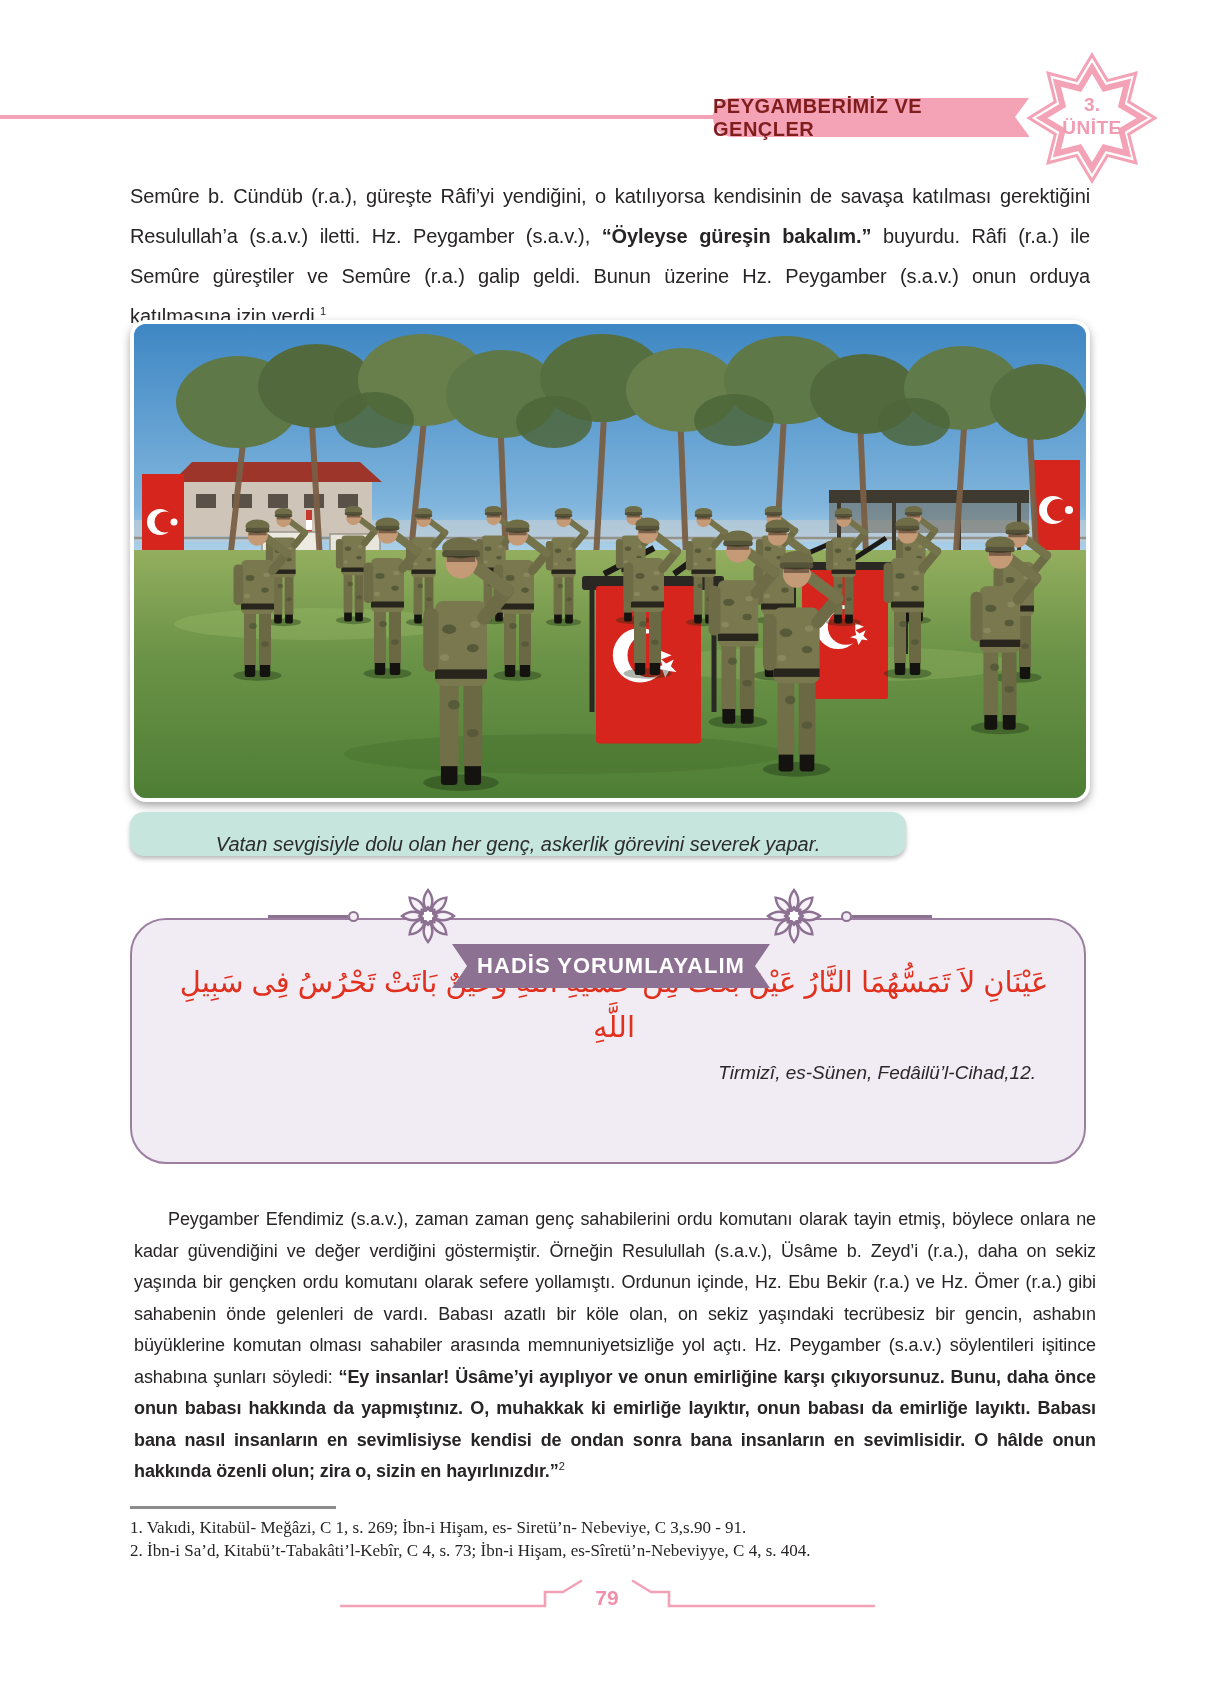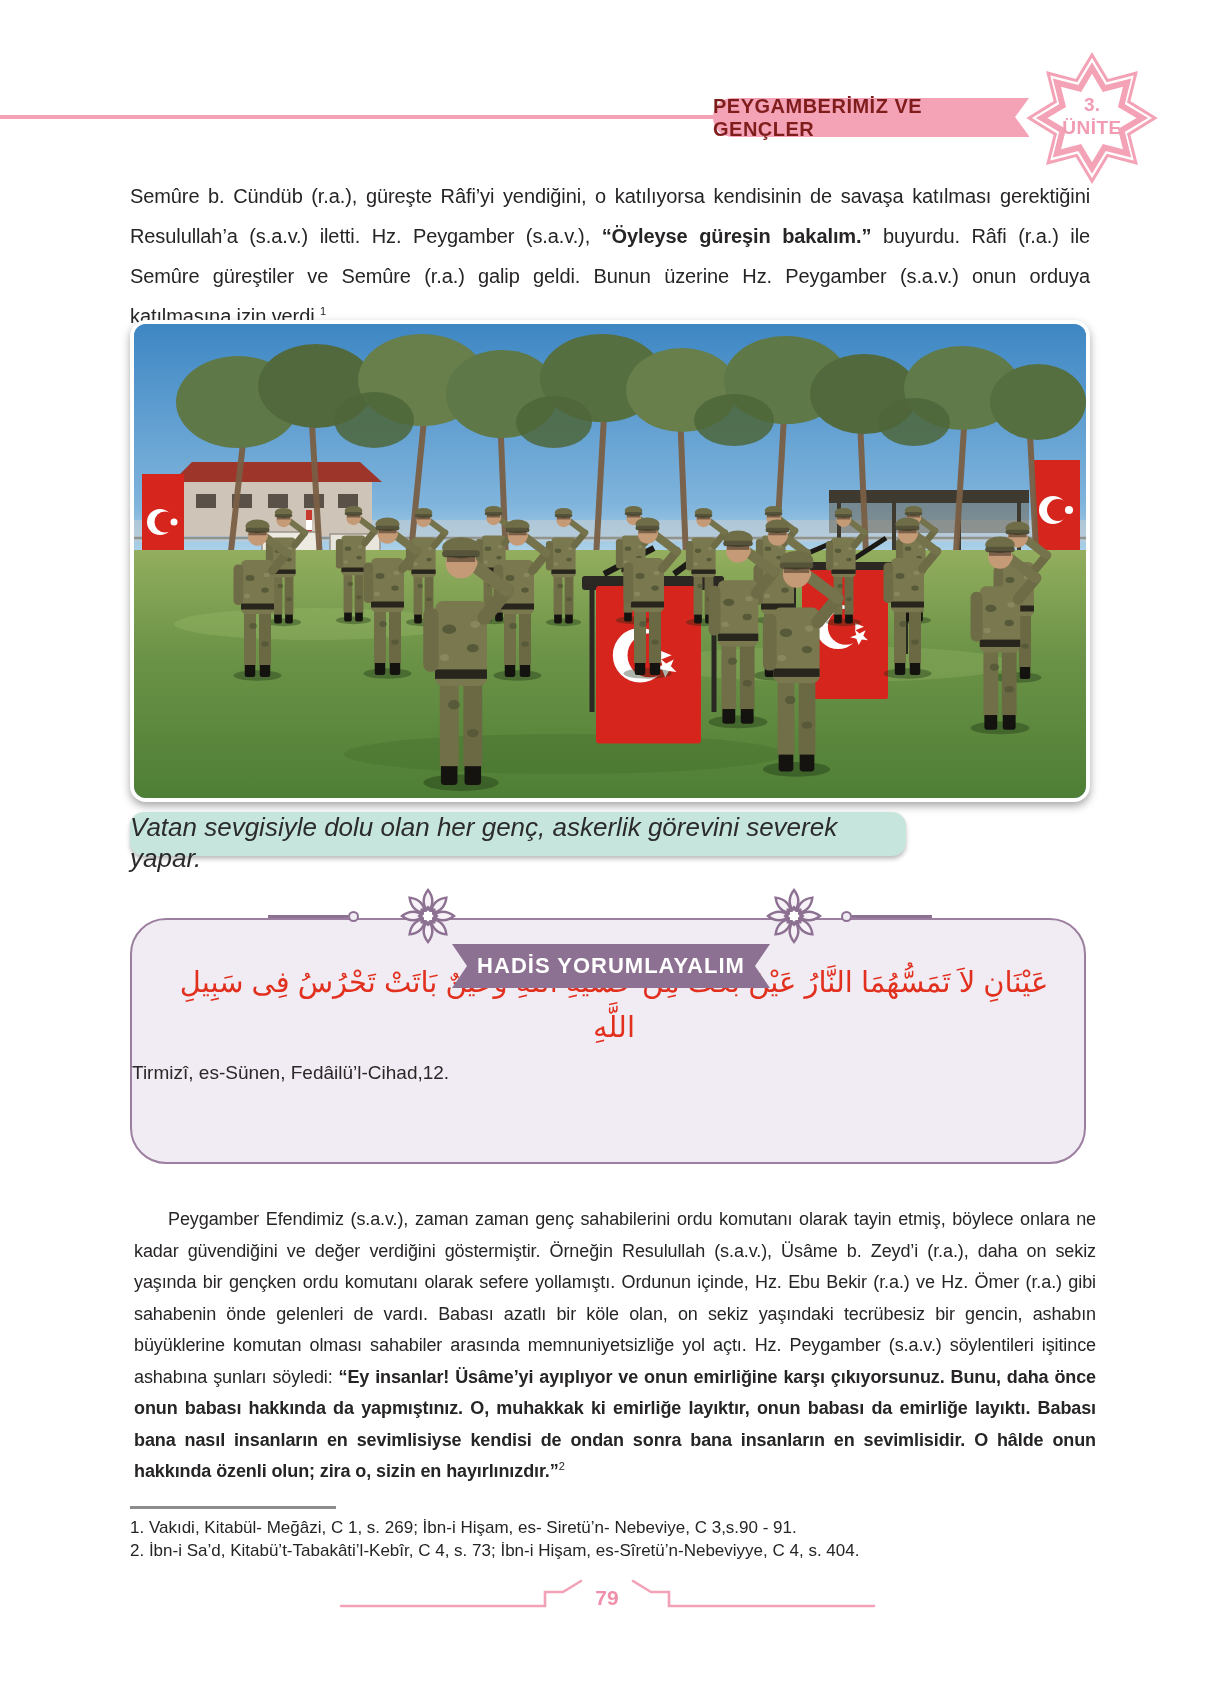--- a/index.html
+++ b/index.html
@@ -35,22 +35,22 @@
   .photo-frame{
     position:absolute;left:130px;top:320px;width:952px;height:474px;
     border:4px solid #ffffff;border-radius:16px;overflow:hidden;
     box-shadow:0 4px 8px rgba(60,60,60,.45);background:#7fb2d8;
   }
   .photo-frame svg{display:block;}
   
   .caption-box{
     position:absolute;left:130px;top:812px;width:776px;height:44px;
     background:#C6E5DC;border-radius:14px;box-shadow:0 3px 4px rgba(90,90,90,.4);
-    display:flex;align-items:flex-start;justify-content:center;
-    font-style:italic;font-size:26px;color:#2b2b2b;
+    display:flex;align-items:flex-end;justify-content:center;
+    font-style:italic;font-size:20px;color:#2b2b2b;
   }
   
   .hadith-box{
     position:absolute;left:130px;top:918px;width:956px;height:246px;
     border:2.5px solid #9C7FA0;border-radius:36px;background:#F1ECF4;box-sizing:border-box;
   }
   .hadith-banner{
     position:absolute;left:452px;top:944px;width:318px;height:44px;background:#8D7192;
     clip-path:polygon(0 0,100% 0,calc(100% - 15px) 50%,100% 100%,0 100%,15px 50%);
     display:flex;align-items:center;justify-content:center;
@@ -71,24 +71,24 @@
   .arabic-line{
     direction:rtl;text-align:center;color:#E2301F;
     font-family:Liberation Sans, sans-serif;font-size:29px;line-height:1.55;
     padding:40px 18px 0 30px;
   }
   .hadith-translation{
     padding:18px 38px 0 38px;font-weight:bold;font-size:19px;line-height:33px;
     text-align:justify;text-indent:16px;color:#1e1b1c;
   }
   .hadith-source{
-    padding:12px 48px 0 0;font-size:19px;color:#2a2728;
-  }
-  
-  .footnotes{position:absolute;left:130px;top:1506px;width:960px;}
+    padding:12px 48px 0 0;text-align:right;font-style:italic;font-size:19px;color:#2a2728;
+  }
+  
+  .footnotes{position:absolute;left:130px;top:1506px;width:960px;font-family:Liberation Serif, serif;}
   .fn-divider{width:206px;height:2.5px;background:#8C8C8C;margin-bottom:7px;}
   .fn-line{font-size:17px;line-height:23.5px;color:#272425;}
   
   .footer-mark{position:absolute;left:335px;top:1578px;width:545px;height:46px;}
   .footer-mark text{font-family:"Liberation Sans",sans-serif;font-weight:bold;fill:#F08FAA;}
 </style>
 </head>
 <body>
 
 <div class="header-line"></div>

